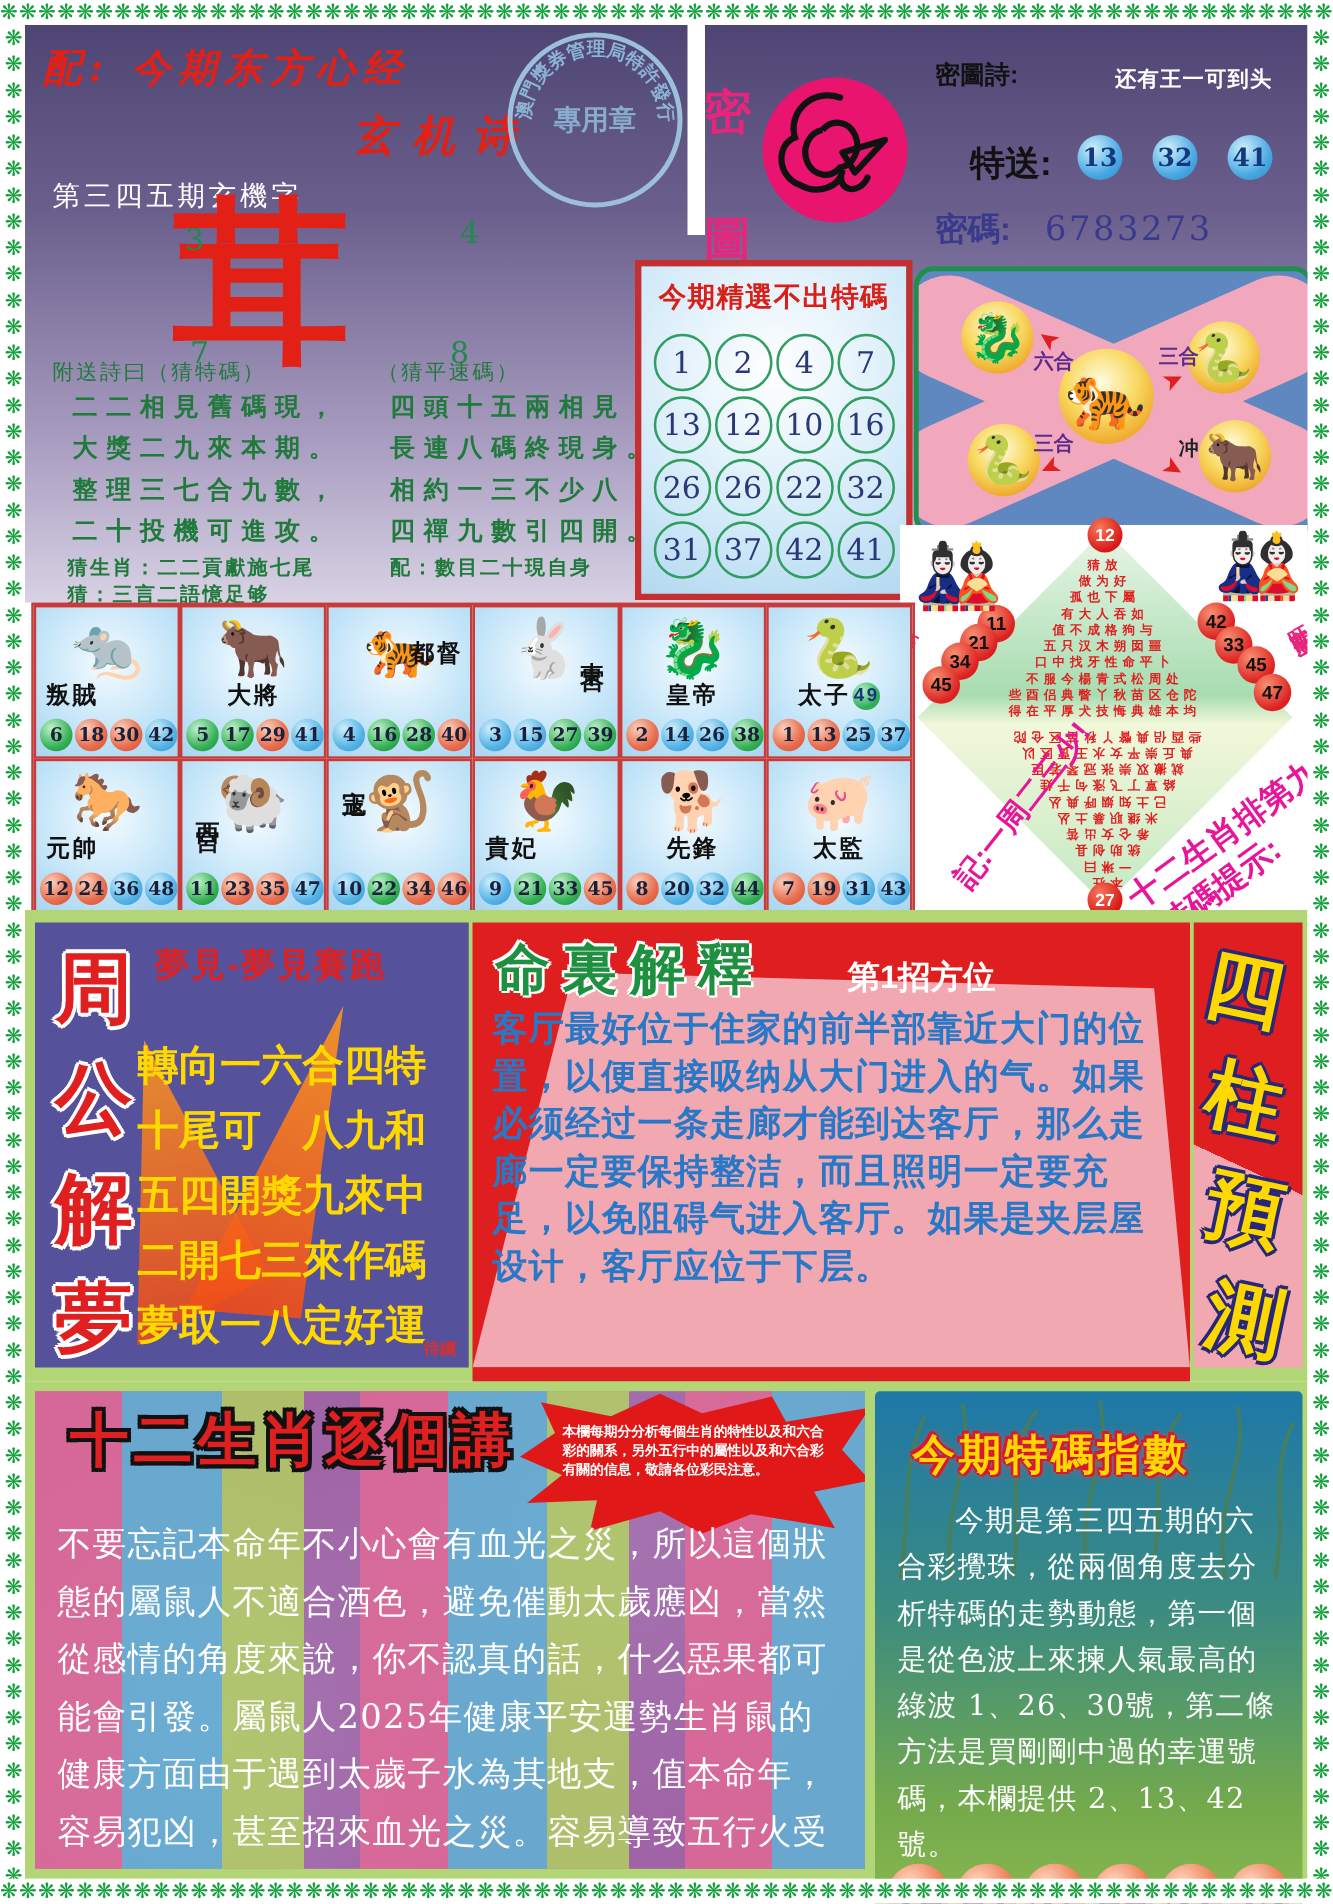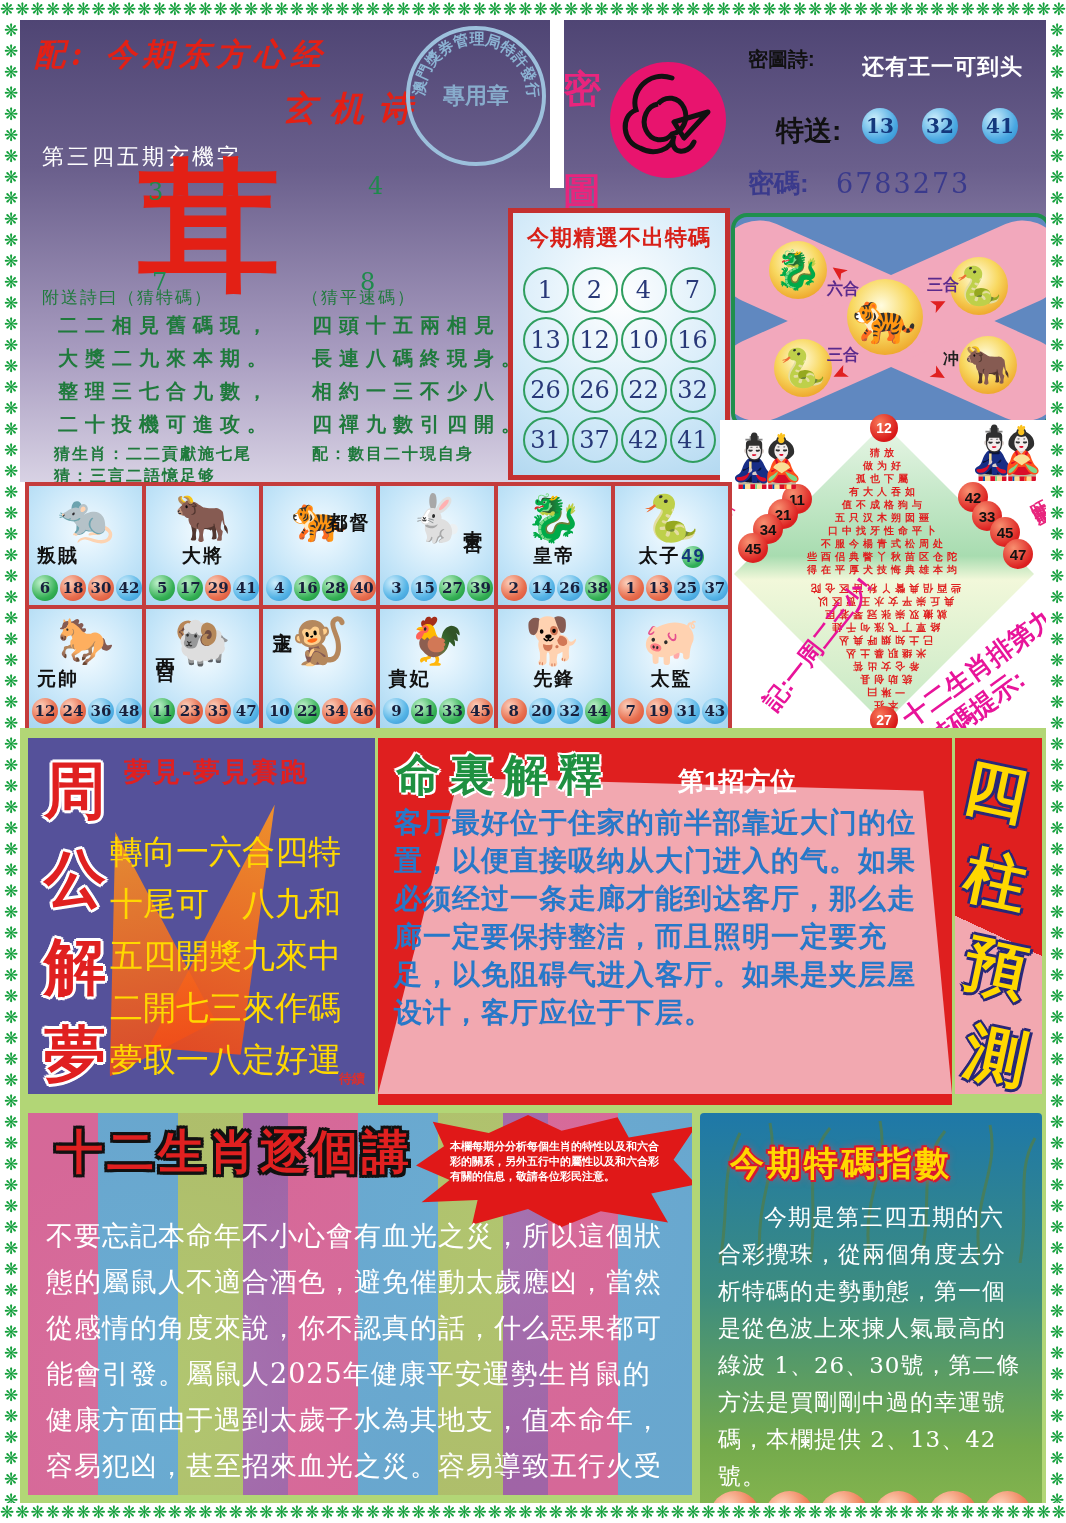--- a/index.html
+++ b/index.html
@@ -31,21 +31,21 @@
   .poem-line{position:absolute;font-size:20px;font-weight:bold;color:#1f7a3c;letter-spacing:7px;
      font-family:Liberation Sans, sans-serif;white-space:nowrap;}
   .poem-foot{position:absolute;font-size:16px;font-weight:bold;color:#1f7a3c;letter-spacing:2px;
      font-family:"DejaVu Serif","Liberation Serif",serif;white-space:nowrap;}
 
   .mitu-char{position:absolute;left:543px;font-size:38px;font-weight:bold;color:#e8257d;
      font-family:"DejaVu Serif",serif;}
   .pink-circle{position:absolute;left:590px;top:42px;width:116px;height:116px;border-radius:50%;
      background:#e8146e;}
   .mitu-poem-label{position:absolute;left:728px;top:26px;font-size:20px;font-weight:bold;color:#111;white-space:nowrap;}
-  .mitu-poem{position:absolute;left:842px;top:32px;font-size:22px;font-weight:bold;color:#ffffff;white-space:nowrap;letter-spacing:1px;}
+  .mitu-poem{position:absolute;left:872px;top:32px;font-size:17px;font-weight:bold;color:#ffffff;white-space:nowrap;letter-spacing:1px;}
   .tesong-label{position:absolute;left:756px;top:92px;font-size:28px;font-weight:bold;color:#111;}
   .ball{border-radius:50%;display:flex;align-items:center;justify-content:center;
      font-family:"DejaVu Serif",serif;font-weight:bold;}
   .ball-blue{background:radial-gradient(circle at 35% 30%,#cdeffc,#4aa8e2 62%,#2a88c8);color:#14387c;}
   .mima-label{position:absolute;left:728px;top:146px;font-size:26px;font-weight:bold;color:#3a3a8c;}
   .mima-value{position:absolute;left:816px;top:148px;font-size:27px;color:#3a3a8c;
      font-family:"DejaVu Serif",serif;letter-spacing:2px;}
 
   
   .relation-box{position:absolute;left:711px;top:193px;width:312px;height:208px;border:4px solid #1f8f4d;
@@ -77,21 +77,21 @@
 
   
   .zodiac-grid{position:absolute;left:5px;top:462px;width:703px;height:246px;display:grid;
      grid-template-columns:repeat(6,1fr);grid-template-rows:repeat(2,1fr);border:2px solid #c43c3c;}
   .z-cell{position:relative;border:2px solid #c43c3c;
      background:radial-gradient(circle at 50% 38%,#f4fbff 0%,#c2e4f8 62%,#a8d6f0 100%);overflow:hidden;}
   .z-animal{position:absolute;left:50%;top:6px;transform:translateX(-50%);font-size:46px;line-height:52px;}
   .z-name{position:absolute;font-size:19px;font-weight:bold;color:#111;letter-spacing:2px;white-space:nowrap;}
   .z-name.vert{writing-mode:vertical-rl;letter-spacing:4px;}
   .z-badge{display:inline-flex;width:22px;height:22px;border-radius:50%;margin-left:2px;vertical-align:middle;
-     background:radial-gradient(circle at 35% 30%,#b8f0c8,#2fae57 65%);color:#14387c;font-size:18px;
+     background:radial-gradient(circle at 35% 30%,#b8f0c8,#2fae57 65%);color:#14387c;font-size:15px;
      align-items:center;justify-content:center;}
   .z-balls{position:absolute;left:3px;bottom:4px;width:110px;display:flex;gap:2px;}
   .z-ball{width:26px;height:26px;border-radius:50%;font-size:15px;display:flex;align-items:center;justify-content:center;
      color:#18203c;font-weight:bold;font-family:"DejaVu Serif",serif;}
   .zb-green{background:radial-gradient(circle at 35% 30%,#c0f2cc,#35b055 62%,#17903a);}
   .zb-red{background:radial-gradient(circle at 35% 30%,#fcd0bc,#e87050 58%,#d84830);}
   .zb-blue{background:radial-gradient(circle at 35% 30%,#d0eefc,#55b4e6 60%,#3492d2);}
 
   
   .exclude-box{position:absolute;left:488px;top:188px;width:212px;height:262px;border:5px solid #c43030;
@@ -108,21 +108,21 @@
   .dream-box{position:absolute;left:8px;top:10px;width:347px;height:356px;background:#55519a;overflow:hidden;}
   .flame{position:absolute;background:linear-gradient(180deg,#ff9820,#f04818);}
   .flame1{left:130px;top:60px;width:150px;height:270px;clip-path:polygon(50% 0,20% 100%,80% 92%);transform:rotate(18deg);opacity:.9;}
   .flame2{left:60px;top:90px;width:120px;height:240px;clip-path:polygon(40% 0,0 100%,95% 85%);transform:rotate(-10deg);opacity:.85;}
   .dream-vtitle{position:absolute;left:16px;top:18px;width:64px;display:flex;flex-direction:column;gap:18px;}
   .dream-vchar{font-size:62px;line-height:70px;font-weight:bold;color:#e02020;
      font-family:"DejaVu Serif",serif;
      text-shadow:3px 0 #fff,-3px 0 #fff,0 3px #fff,0 -3px #fff,2px 2px #fff,-2px -2px #fff,2px -2px #fff,-2px 2px #fff;}
   .dream-subtitle{position:absolute;left:96px;top:16px;font-size:27px;font-weight:bold;color:#e02020;letter-spacing:2px;white-space:nowrap;}
   .dream-lines{position:absolute;left:82px;top:92px;display:flex;flex-direction:column;gap:7px;}
-  .dream-line{font-size:33px;font-weight:normal;color:#ffd800;white-space:nowrap;text-align:center;}
+  .dream-line{font-size:33px;font-weight:bold;color:#ffd800;white-space:nowrap;text-align:center;}
   .dream-foot{position:absolute;right:10px;bottom:6px;font-size:13px;color:#d83030;font-weight:bold;}
 
   .mingua-box{position:absolute;left:358px;top:10px;width:574px;height:443px;background:#df1f1f;overflow:hidden;}
   .mingua-trap{position:absolute;left:0;top:40px;width:574px;height:316px;background:#f2a8b0;
      clip-path:polygon(14% 0,95% 4%,100% 100%,0 100%);}
   .mingua-title{position:absolute;left:18px;top:8px;font-size:44px;font-weight:bold;color:#1f9040;letter-spacing:10px;
      font-family:"DejaVu Serif",serif;
      text-shadow:2px 0 #fff,-2px 0 #fff,0 2px #fff,0 -2px #fff,2px 2px #fff,-2px -2px #fff;white-space:nowrap;}
   .mingua-subtitle{position:absolute;left:300px;top:26px;font-size:26px;font-weight:bold;color:#ffffff;white-space:nowrap;}
   .mingua-body{position:absolute;left:16px;top:66px;width:545px;font-size:28px;line-height:38px;color:#2878c8;

